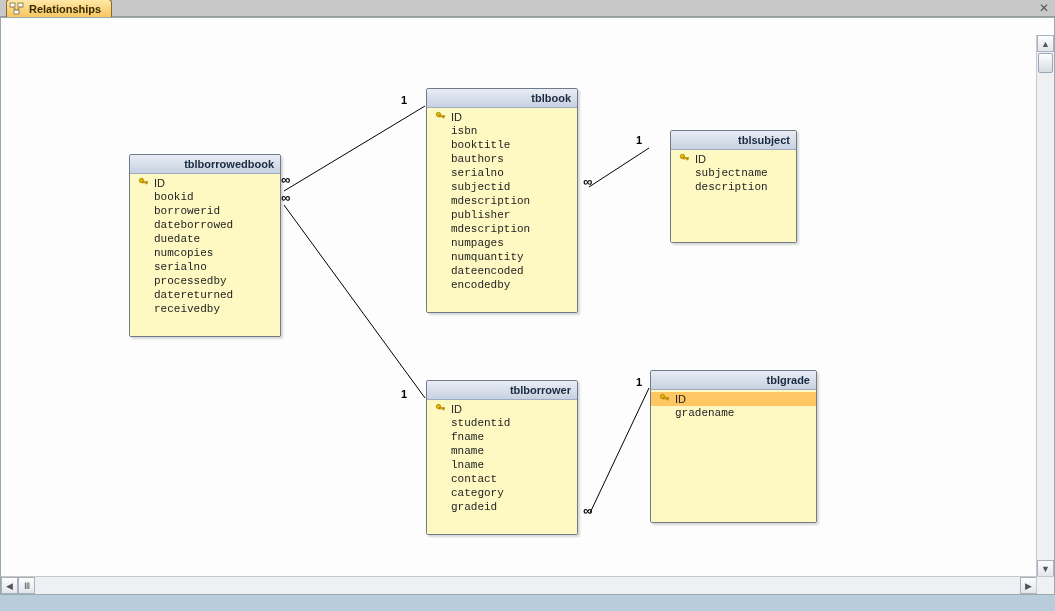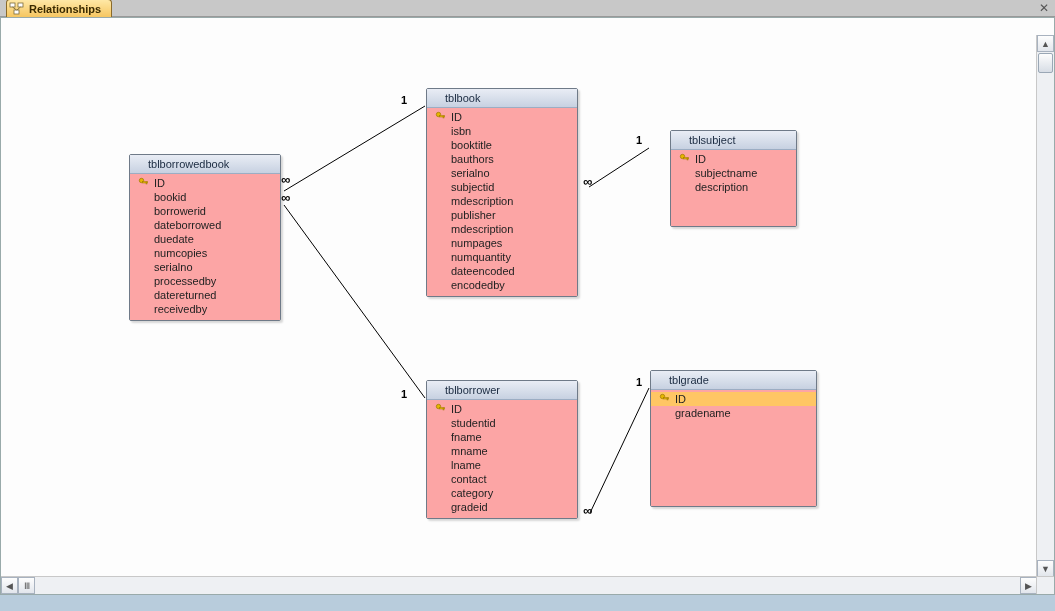--- a/index.html
+++ b/index.html
@@ -139,30 +139,31 @@
   .tblbox {
     position: absolute;
     border: 1px solid #6f7a88;
     box-shadow: 2px 2px 2px rgba(0,0,0,0.15);
     background: #fff;
     border-radius: 2px;
   }
   .tblhead {
     background: linear-gradient(#e9edf5, #c7d1e1);
     border-bottom: 1px solid #9cadc3;
-    padding: 2px 18px;
+    padding: 2px 6px;
     font-size: 11px;
     color: #1a2a40;
-    font-weight: 400;
+    font-weight: 700;
     height: 14px;
     line-height: 14px;
+    text-align: right;
   }
   .tblbody {
-    background: #fca5a5;
-    padding: 2px 4px 4px 4px;
+    background: #fef9c3;
+    padding: 2px 4px 20px 4px;
   }
   .fld {
     display: flex;
     align-items: center;
     height: 14px;
     padding-left: 4px;
     font-size: 11px;
   }
   .fld.selected {
     background: #ffc664;
@@ -175,20 +176,21 @@
     display: inline-flex;
     align-items: center;
     justify-content: flex-start;
   }
   .fldname {
     padding-left: 2px;
     color: #222;
   }
   .fld.nokey .fldname {
     padding-left: 16px;
+    font-family: Liberation Mono, monospace;
   }
 
   
   svg.rels {
     position: absolute;
     inset: 0;
     width: 100%;
     height: 100%;
     pointer-events: none;
   }

